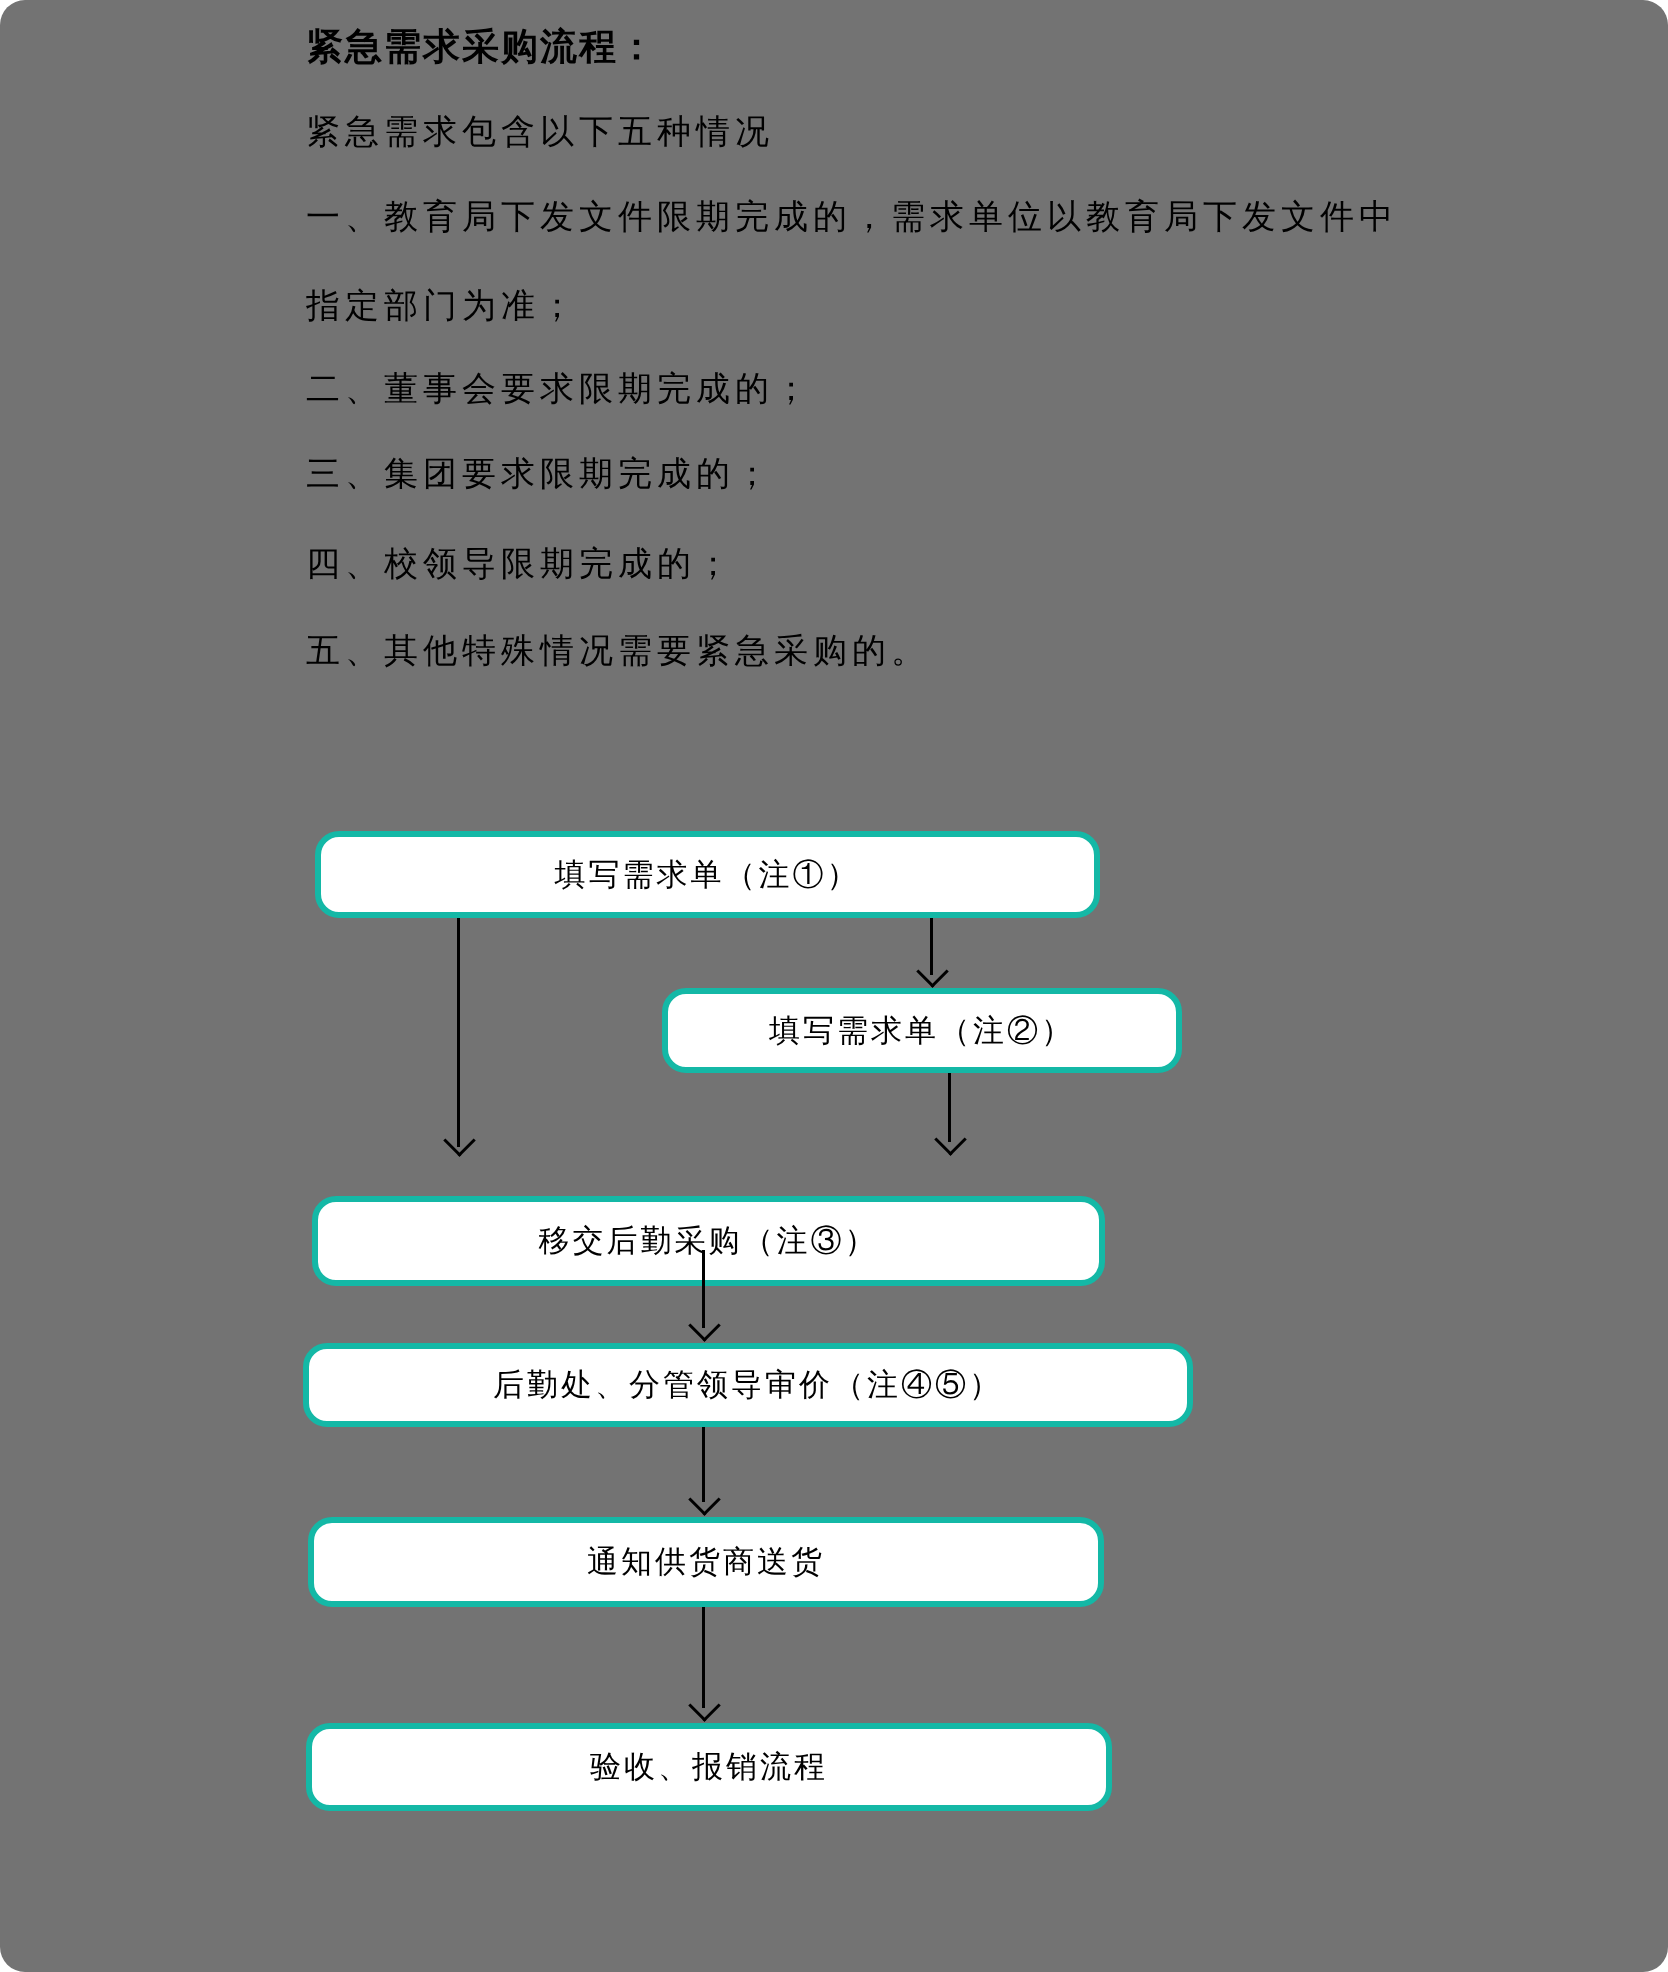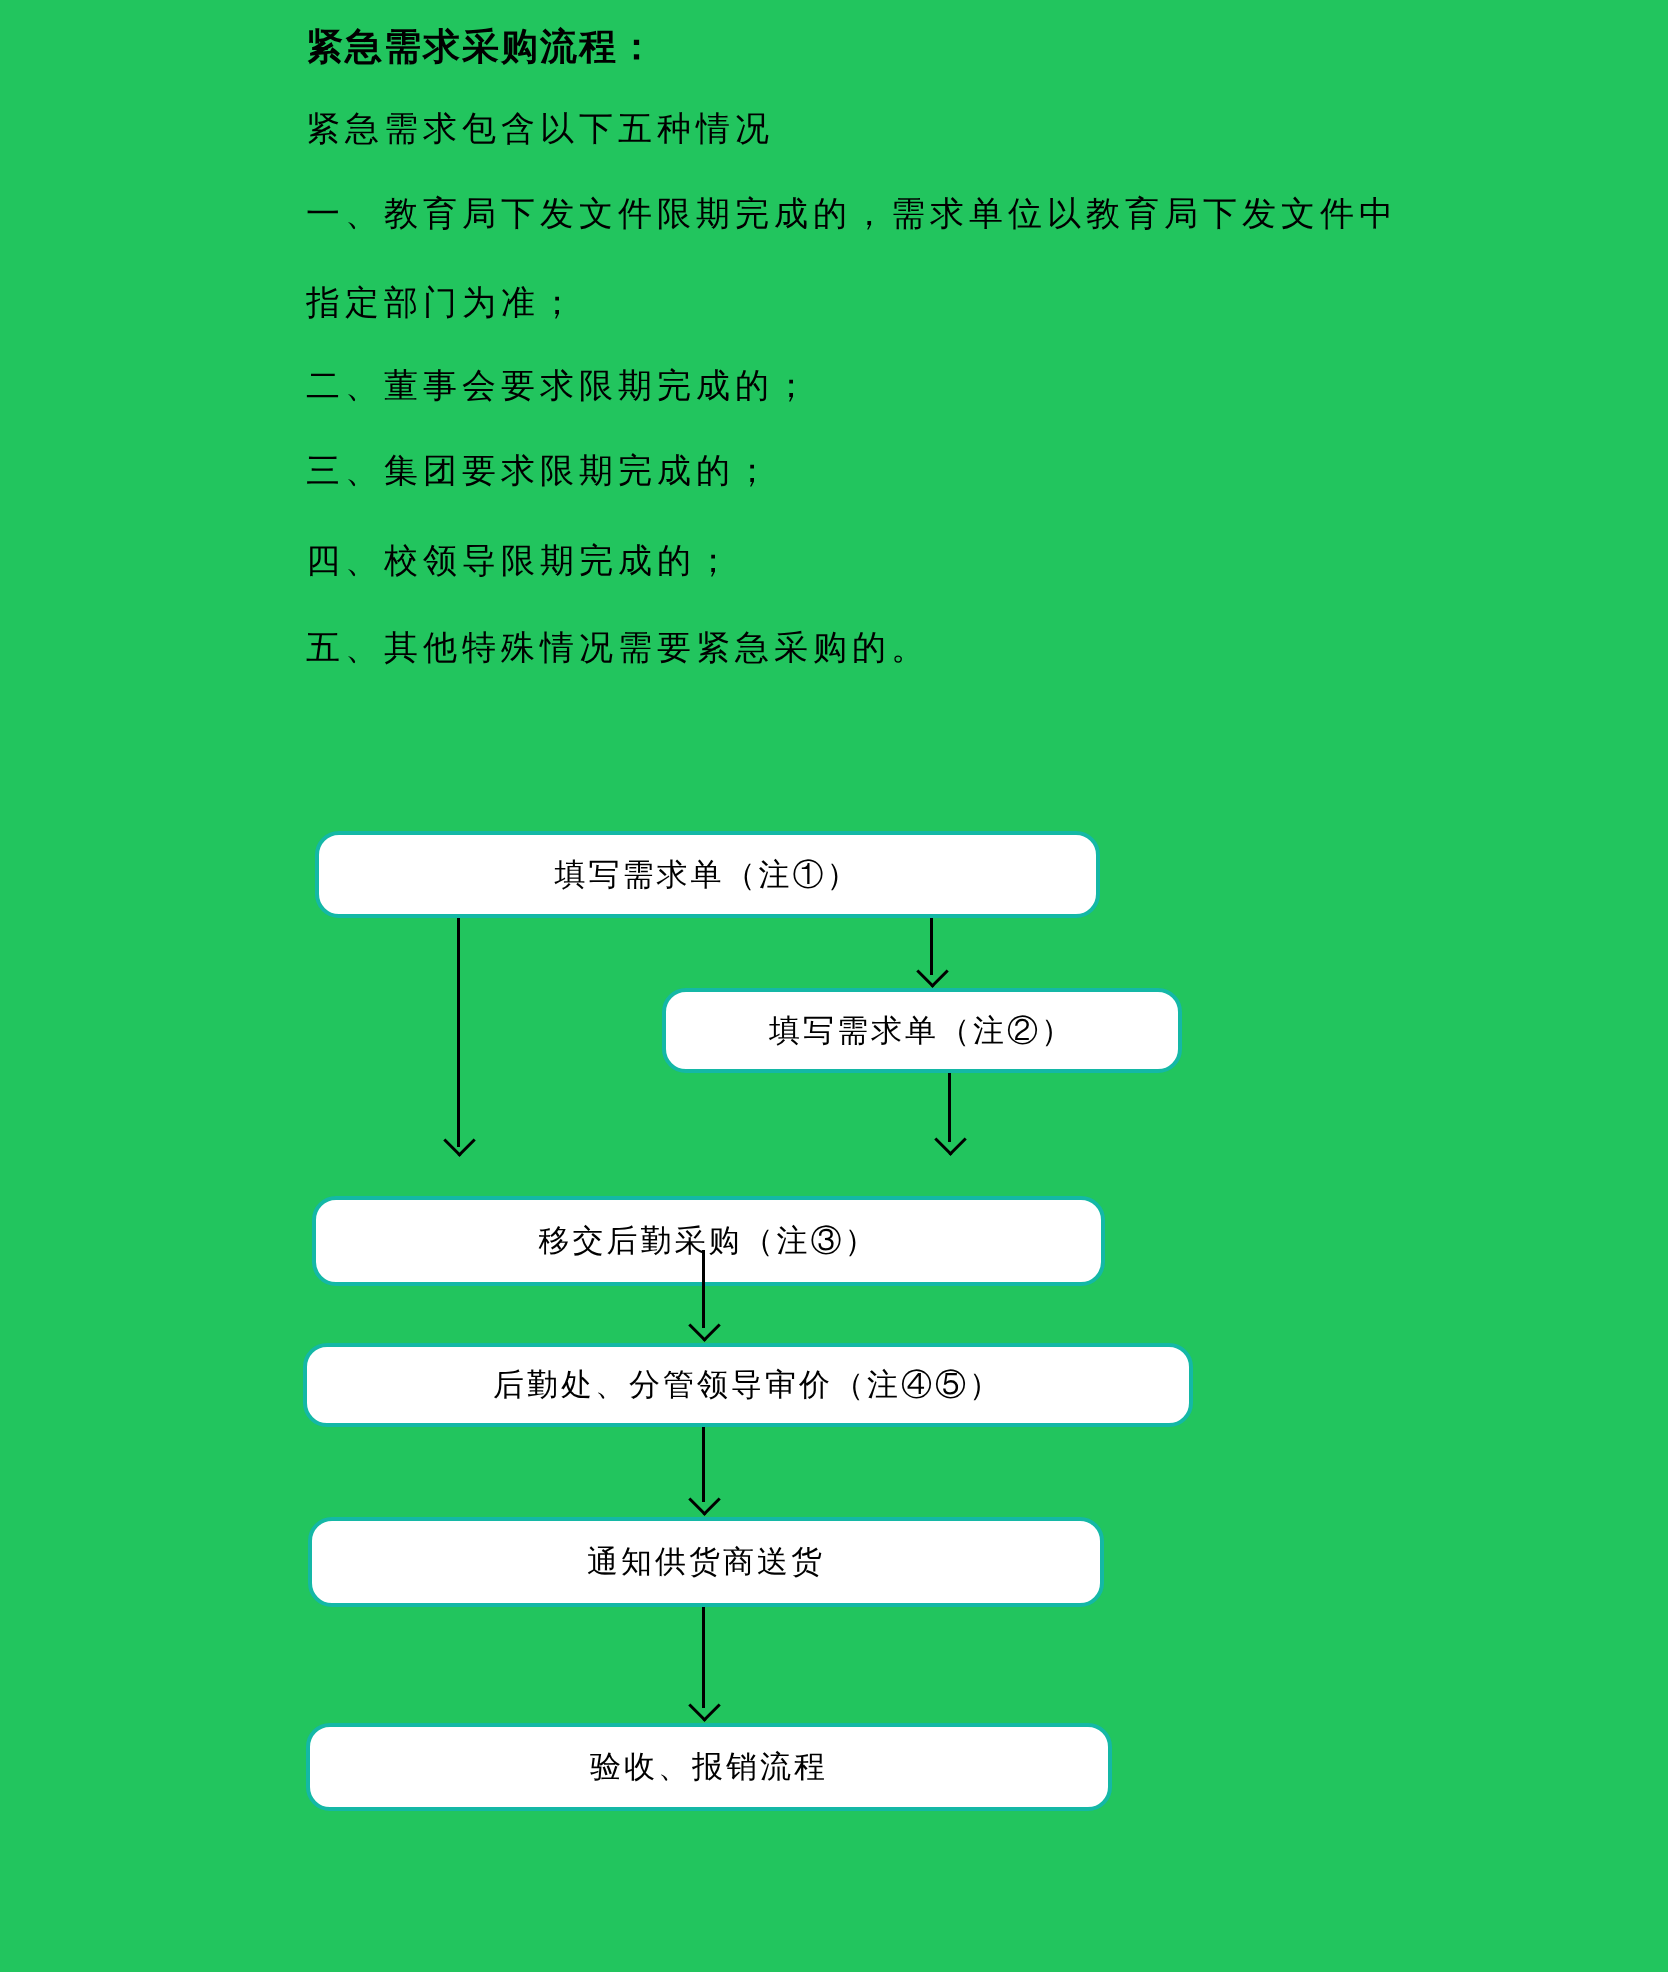--- a/index.html
+++ b/index.html
@@ -1,39 +1,40 @@
 <!DOCTYPE html>
 <html><head>
 <meta charset="utf-8">
 <style>
   html,body { margin:0; padding:0; background:#ffffff; }
   .page {
-    position:relative; width:1668px; height:1972px; background:#22c55e;
-    font-family:Liberation Mono, monospace; color:#000;
+    position:relative; width:1668px; height:1972px; background:#737373;
+    font-family:Liberation Serif, serif; color:#000;
     overflow:hidden;
+    border-radius:25px;
   }
   .doc-title {
     position:absolute; left:306px; top:22px;
     font-size:37px; font-weight:bold; letter-spacing:2px; white-space:nowrap;
   }
   .tline {
     position:absolute; left:306px;
     font-size:34px; line-height:1.15; letter-spacing:5px; white-space:nowrap;
   }
   .tline.t-intro { top:112px; }
   .tline.t-l1 { top:197px; }
   .tline.t-l2 { top:286px; }
   .tline.t-l3 { top:369px; }
   .tline.t-l4 { top:454px; }
   .tline.t-l5 { top:544px; }
   .tline.t-l6 { top:631px; }
 
   .flow-box {
     position:absolute; box-sizing:border-box;
-    border:4px solid #14b8a6; border-radius:24px; background:#fff;
+    border:6px solid #14b8a6; border-radius:24px; background:#fff;
     display:flex; align-items:center; justify-content:center;
     font-size:31px; letter-spacing:3px; white-space:nowrap;
   }
   .fb1 { left:315px; top:831px; width:785px; height:87px; }
   .fb2 { left:662px; top:988px; width:520px; height:85px; }
   .fb3 { left:312px; top:1160px; width:793px; height:90px;margin-top:36px; }
   .fb4 { left:303px; top:1343px; width:890px; height:84px; }
   .fb5 { left:308px; top:1517px; width:796px; height:90px; }
   .fb6 { left:306px; top:1723px; width:806px; height:88px; }
 

